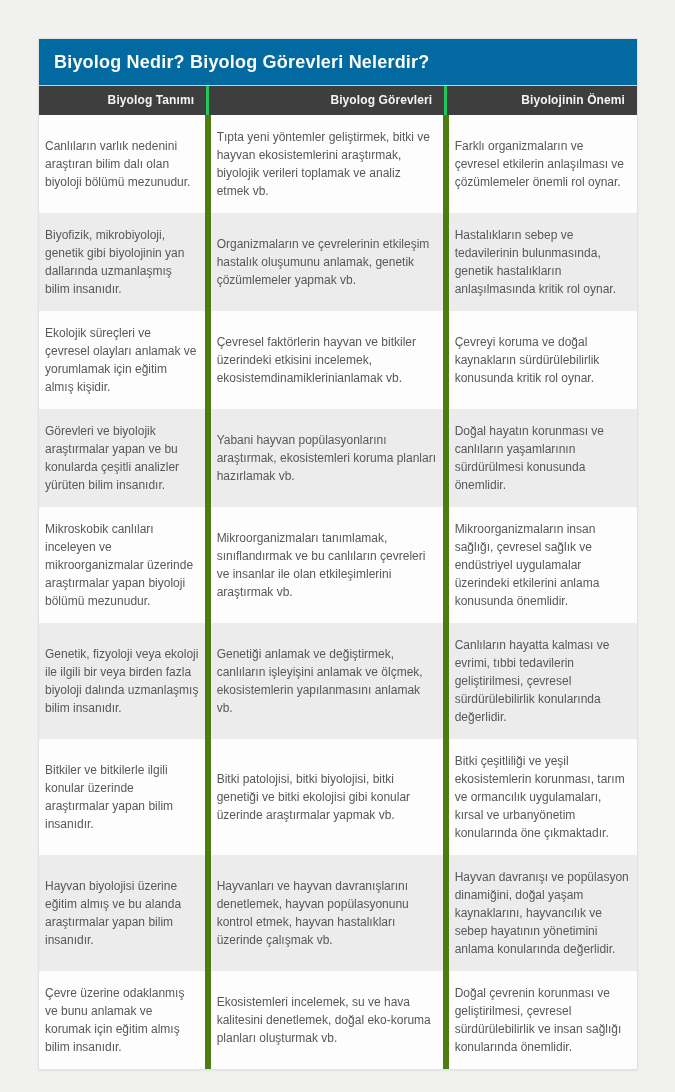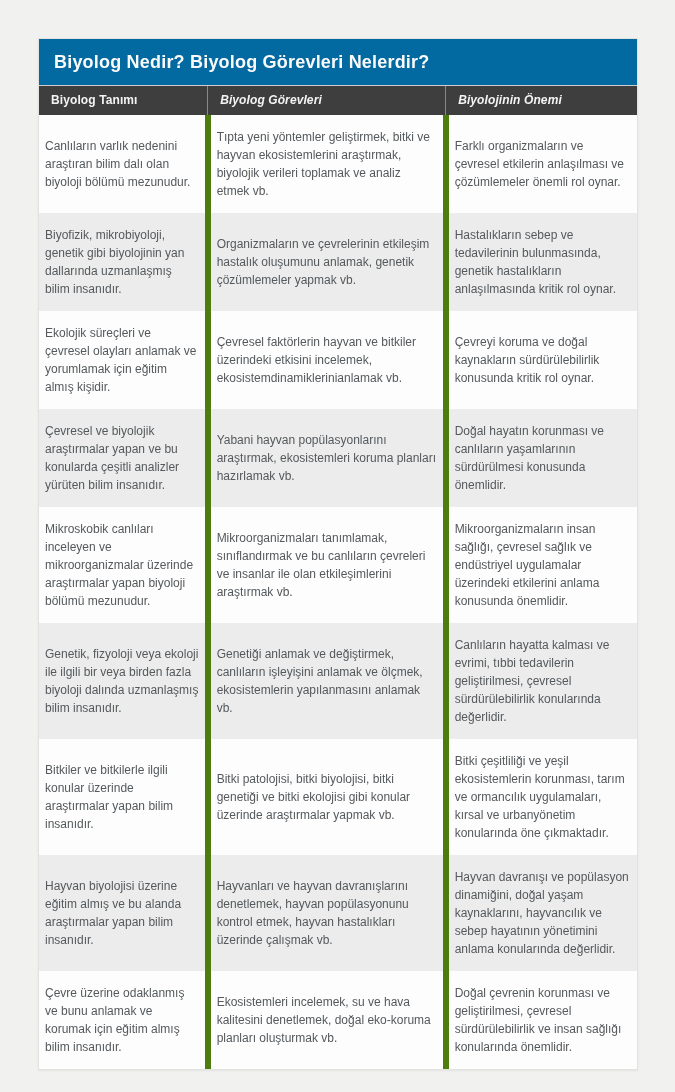--- a/index.html
+++ b/index.html
@@ -36,25 +36,25 @@
     table-layout: fixed;
   }
   table.info-table col.c1 { width: 28.2%; }
   table.info-table col.c2 { width: 39.8%; }
   table.info-table col.c3 { width: 32.0%; }
   .info-table th {
     background: #3e3e3e;
     color: #f4f4f4;
     font-size: 12px;
     font-weight: bold;
-    text-align: left;
+    text-align: right;
     padding: 7px 12px 8px 12px;
     letter-spacing: 0.1px;
   }
-  .info-table th + th { border-left: 1px solid #22c55e; font-style: italic; }
+  .info-table th + th { border-left: 3px solid #22c55e; }
   .info-table td {
     font-size: 12px;
     line-height: 1.5;
     color: #55595c;
     padding: 13px 6px;
     vertical-align: middle;
     word-wrap: break-word;
   }
   .info-table td + td { border-left: 6px solid #4d7c0f; }
   .info-table tbody tr:nth-child(odd)  { background: #fdfdfd; }
@@ -89,21 +89,21 @@
           <td>Biyofizik, mikrobiyoloji, genetik gibi biyolojinin yan dallarında uzmanlaşmış bilim insanıdır.</td>
           <td>Organizmaların ve çevrelerinin etkileşim hastalık oluşumunu anlamak, genetik çözümlemeler yapmak vb.</td>
           <td>Hastalıkların sebep ve tedavilerinin bulunmasında, genetik hastalıkların anlaşılmasında kritik rol oynar.</td>
         </tr>
         <tr>
           <td>Ekolojik süreçleri ve çevresel olayları anlamak ve yorumlamak için eğitim almış kişidir.</td>
           <td>Çevresel faktörlerin hayvan ve bitkiler üzerindeki etkisini incelemek, ekosistemdinamiklerinianlamak vb.</td>
           <td>Çevreyi koruma ve doğal kaynakların sürdürülebilirlik konusunda kritik rol oynar.</td>
         </tr>
         <tr>
-          <td>Çevresel ve biyolojik araştırmalar yapan ve bu konularda çeşitli analizler yürüten bilim insanıdır.</td>
+          <td>Görevleri ve biyolojik araştırmalar yapan ve bu konularda çeşitli analizler yürüten bilim insanıdır.</td>
           <td>Yabani hayvan popülasyonlarını araştırmak, ekosistemleri koruma planları hazırlamak vb.</td>
           <td>Doğal hayatın korunması ve canlıların yaşamlarının sürdürülmesi konusunda önemlidir.</td>
         </tr>
         <tr>
           <td>Mikroskobik canlıları inceleyen ve mikroorganizmalar üzerinde araştırmalar yapan biyoloji bölümü mezunudur.</td>
           <td>Mikroorganizmaları tanımlamak, sınıflandırmak ve bu canlıların çevreleri ve insanlar ile olan etkileşimlerini araştırmak vb.</td>
           <td>Mikroorganizmaların insan sağlığı, çevresel sağlık ve endüstriyel uygulamalar üzerindeki etkilerini anlama konusunda önemlidir.</td>
         </tr>
         <tr>
           <td>Genetik, fizyoloji veya ekoloji ile ilgili bir veya birden fazla biyoloji dalında uzmanlaşmış bilim insanıdır.</td>

